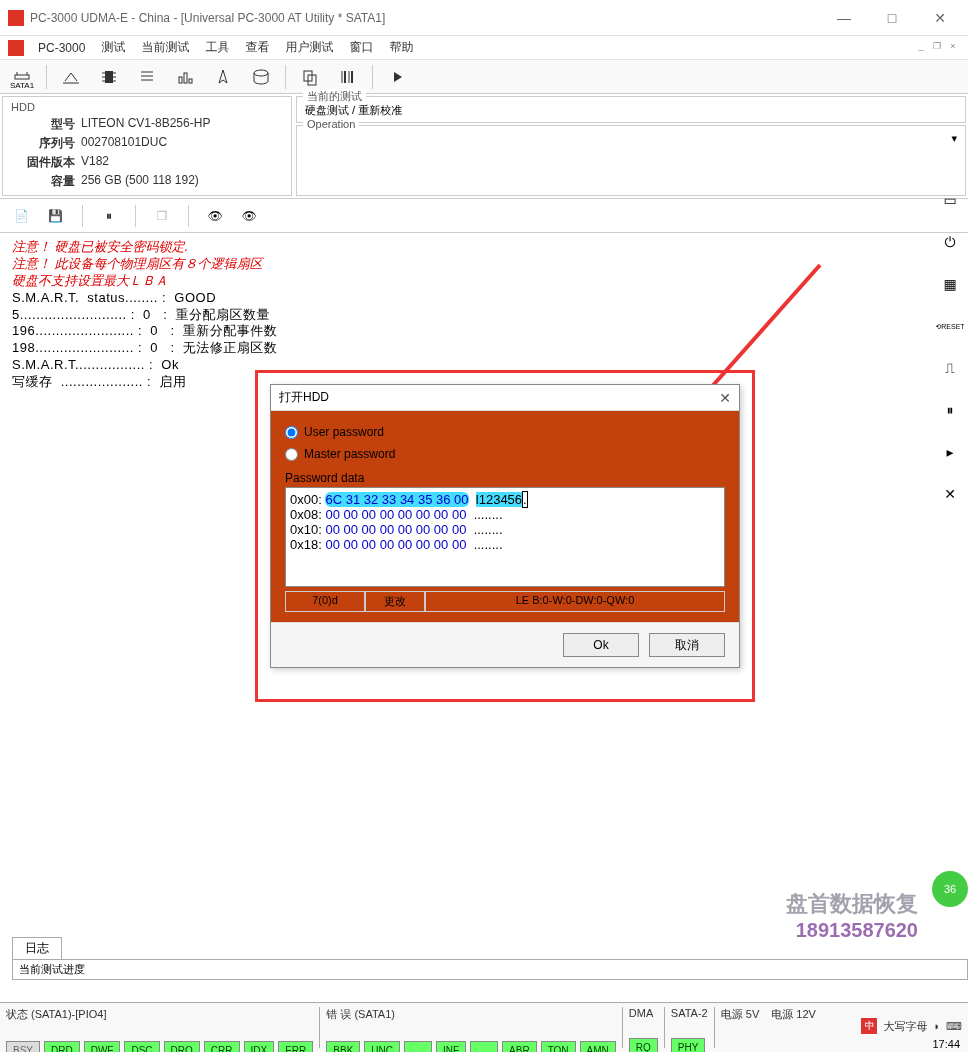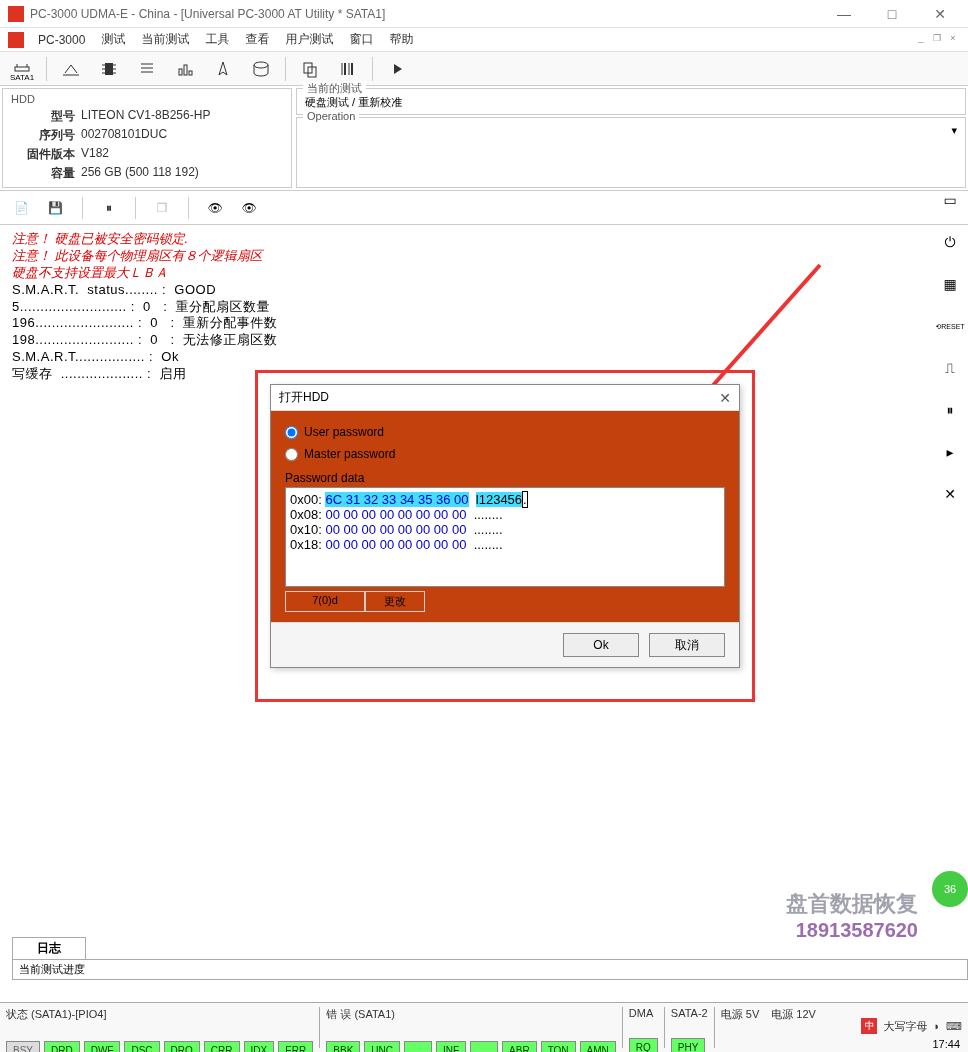--- a/index.html
+++ b/index.html
@@ -1,18 +1,18 @@
 <!DOCTYPE html>
 <html><head>
 <meta charset="utf-8">
 <style>
 * { margin: 0; padding: 0; box-sizing: border-box; font-family: Tahoma, "Microsoft YaHei", sans-serif; }
 body { width: 968px; height: 1052px; background: #fff; font-size: 12px; color: #000; position: relative; overflow: hidden; }
 
-.titlebar { height: 28px; background: #fff; display: flex; align-items: center; padding: 0 8px; border-bottom: 1px solid #e0e0e0; }
+.titlebar { height: 36px; background: #fff; display: flex; align-items: center; padding: 0 8px; border-bottom: 1px solid #e0e0e0; }
 .titlebar .icon { width: 16px; height: 16px; background: #d32; margin-right: 6px; }
 .titlebar .title { flex: 1; color: #666; font-size: 12px; }
 .win-controls { display: flex; gap: 8px; }
 .win-controls span { width: 40px; text-align: center; color: #666; cursor: pointer; font-size: 14px; }
 
 .menubar { height: 24px; background: #fff; display: flex; align-items: center; padding: 0 8px; border-bottom: 1px solid #e0e0e0; }
 .menubar .icon { width: 16px; height: 16px; background: #d32; margin-right: 6px; }
 .menubar .item { padding: 2px 8px; color: #333; cursor: pointer; }
 .inner-win-controls { margin-left: auto; display: flex; gap: 2px; }
 .inner-win-controls span { width: 14px; height: 14px; font-size: 9px; text-align: center; color: #888; cursor: pointer; }
@@ -49,40 +49,40 @@
 .dialog { position: absolute; top: 384px; left: 270px; width: 470px; background: #fff; border: 1px solid #888; box-shadow: 2px 2px 6px rgba(0,0,0,0.2); }
 .dialog-title { height: 26px; display: flex; align-items: center; padding: 0 8px; font-size: 12px; background: #fff; border-bottom: 1px solid #ddd; }
 .dialog-title .close { margin-left: auto; cursor: pointer; font-size: 14px; color: #555; }
 .dialog-body { padding: 10px 14px; background: #c2410c; }
 .radio-row { display: flex; align-items: center; padding: 4px 0; }
 .radio-row input { margin-right: 6px; }
 .pwd-label { font-size: 12px; margin-top: 6px; }
 .hex-box { border: 1px solid #888; background: #fff; padding: 4px; font-family: "Courier New", monospace; font-size: 13px; margin-top: 2px; min-height: 100px; }
 .hex-row { white-space: pre; }
 .hex-row .addr { color: #000; }
-.hex-row .hx { color: #00c; }
+.hex-row .hx { color: #00c; border-radius: 6px; }
 .hex-row .txt { color: #000; }
 .hex-row .hl { background: #4df; }
 .hex-row .cursor { border: 1px solid #000; padding: 0; }
 .status-row { display: flex; margin-top: 4px; }
 .status-row .cell { border: 1px solid #ccc; padding: 2px 8px; font-size: 11px; text-align: center; }
 .dialog-buttons { display: flex; justify-content: flex-end; gap: 10px; padding: 10px 14px; background: #f5f5f5; border-top: 1px solid #ddd; }
 .dialog-buttons button { width: 76px; height: 24px; border: 1px solid #888; background: #eee; cursor: pointer; font-size: 12px; }
 
 .right-toolbar { position: absolute; right: 0; top: 180px; width: 36px; display: flex; flex-direction: column; align-items: center; gap: 14px; padding-top: 6px; }
 .right-toolbar .rbtn { width: 28px; height: 28px; display: flex; align-items: center; justify-content: center; cursor: pointer; font-size: 14px; }
 
 .watermark { position: absolute; right: 50px; bottom: 110px; text-align: right; }
 .watermark .line1 { font-size: 22px; color: rgba(100,100,120,0.6); font-weight: bold; }
 .watermark .line2 { font-size: 20px; color: rgba(120,60,150,0.75); font-weight: bold; }
 
 .green-circle { position: absolute; right: 0; bottom: 145px; width: 36px; height: 36px; border-radius: 50%; background: #4c4; display:flex; align-items:center; justify-content:center; color:#fff; font-size:11px; }
 
 .bottom-tabs { position: absolute; bottom: 72px; left: 12px; right: 0; }
-.tab { display: inline-block; border: 1px solid #aaa; border-bottom: none; padding: 2px 24px; background: #fff; font-size: 12px; font-weight: bold; }
+.tab { display: inline-block; border: 1px solid #aaa; border-bottom: none; padding: 2px 12px; background: #fff; font-size: 12px; font-weight: normal; }
 .progress-bar { border: 1px solid #aaa; padding: 2px 6px; font-size: 11px; background: #fff; }
 
 .status-bar { position: absolute; bottom: 0; left: 0; right: 0; height: 50px; border-top: 1px solid #aaa; display: flex; font-size: 11px; background: #f8f8f8; }
 .status-group { padding: 2px 6px; }
 .status-group .title { color: #333; padding: 2px 0; }
 .status-group .row { display: flex; gap: 4px; margin-top: 17px; }
 .status-group .ind { padding: 3px 6px; border: 1px solid #888; font-size: 10px; min-width: 28px; text-align: center; }
 .ind.off { background: #6f6; color: #040; }
 .ind.gray { background: #ddd; color: #666; }
 .status-sep { width: 1px; background: #aaa; margin: 4px 0; }
@@ -276,20 +276,21 @@
     <div class="pwd-label">Password data</div>
     <div class="hex-box">
       <div class="hex-row"><span class="addr">0x00:</span> <span class="hx hl">6C 31 32 33 34 35 36 00</span>  <span class="txt"><span class="hl">l123456</span><span class="cursor">.</span></span></div>
       <div class="hex-row"><span class="addr">0x08:</span> <span class="hx">00 00 00 00 00 00 00 00</span>  <span class="txt">........</span></div>
       <div class="hex-row"><span class="addr">0x10:</span> <span class="hx">00 00 00 00 00 00 00 00</span>  <span class="txt">........</span></div>
       <div class="hex-row"><span class="addr">0x18:</span> <span class="hx">00 00 00 00 00 00 00 00</span>  <span class="txt">........</span></div>
     </div>
     <div class="status-row">
       <div class="cell" style="width:80px">7(0)d</div>
       <div class="cell" style="width:60px">更改</div>
+      <div class="cell" style="flex:1">LE B:0-W:0-DW:0-QW:0</div>
     </div>
   </div>
   <div class="dialog-buttons">
     <button>Ok</button>
     <button>取消</button>
   </div>
 </div>
 
 <div class="right-toolbar">
   <div class="rbtn">▭</div>

